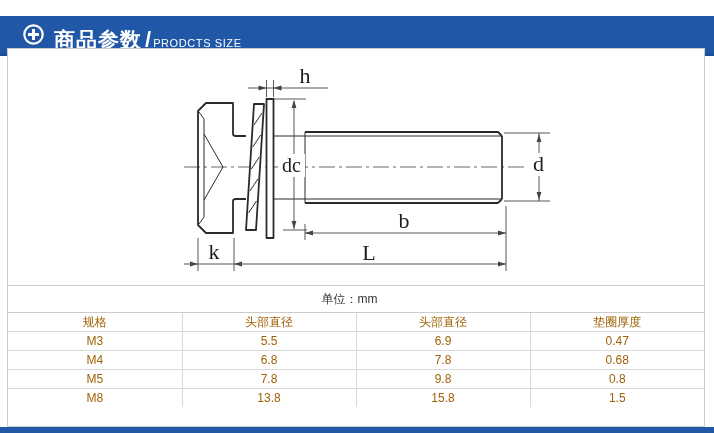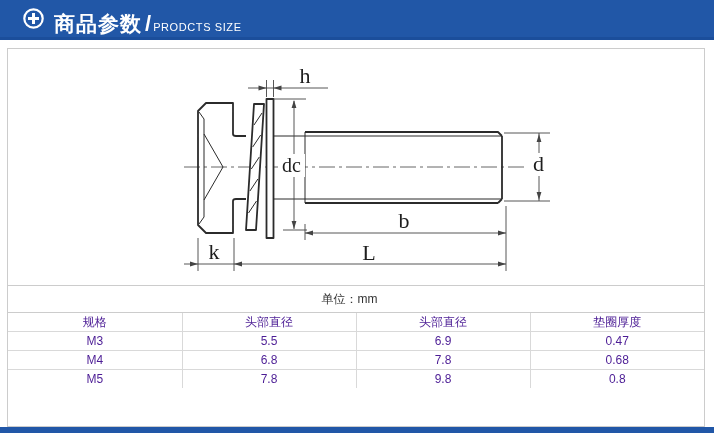--- a/index.html
+++ b/index.html
@@ -4,21 +4,21 @@
 <style>
   html,body{margin:0;padding:0;}
   body{
     width:714px;height:433px;position:relative;overflow:hidden;
     background:#ffffff;
     font-family:"Liberation Sans","DejaVu Sans",sans-serif;
     color:#333;
   }
   
   .banner{
-    position:absolute;left:0;top:0;width:714px;height:40px;
+    position:absolute;left:0;top:16px;width:714px;height:40px;
     background:#2157a7;border-bottom:3px solid #1b4e9b;
     box-sizing:border-box;display:flex;align-items:center;
     padding-left:22px;
   }
   .banner .icon{width:23px;height:23px;margin-right:9px;flex:0 0 auto;}
   .title-wrap{display:flex;align-items:baseline;color:#fff;}
   .banner-title{font-size:21px;font-weight:bold;letter-spacing:1px;}
   .banner-slash{font-size:22px;font-weight:bold;margin:0 2px 0 3px;}
   .banner-sub{font-size:11px;letter-spacing:0.6px;margin-top:21px;}
   
@@ -29,21 +29,21 @@
   .diagram{width:696px;height:236px;border-bottom:1px solid #cccccc;box-sizing:content-box;}
   .diagram svg{display:block;}
   .unit-row{
     height:26px;line-height:26px;border-bottom:1px solid #cccccc;
     text-align:center;padding-right:13px;font-size:12px;color:#333;
   }
   
   table.spec{width:100%;border-collapse:collapse;table-layout:fixed;}
   table.spec td,table.spec th{
     height:18px;border:1px solid #d9d9d9;font-size:12px;font-weight:normal;
-    text-align:center;color:#4c1d95;padding:0;
+    text-align:center;color:#a16207;padding:0;
   }
   table.spec tr>*:first-child{border-left:none;}
   table.spec tr>*:last-child{border-right:none;}
   table.spec tr:first-child>*{border-top:none;}
   table.spec tr:last-child>*{border-bottom:none;}
   
   .footer-bar{
     position:absolute;left:0;bottom:0;width:714px;height:6px;background:#2157a7;
   }
   
@@ -165,17 +165,23 @@
         <td>6.8</td>
         <td>7.8</td>
         <td>0.68</td>
       </tr>
       <tr>
         <td>M5</td>
         <td>7.8</td>
         <td>9.8</td>
         <td>0.8</td>
       </tr>
+      <tr>
+        <td>M8</td>
+        <td>13.8</td>
+        <td>15.8</td>
+        <td>1.5</td>
+      </tr>
     </tbody>
   </table>
 </div>
 
 <div class="footer-bar"></div>
 
 </body></html>

